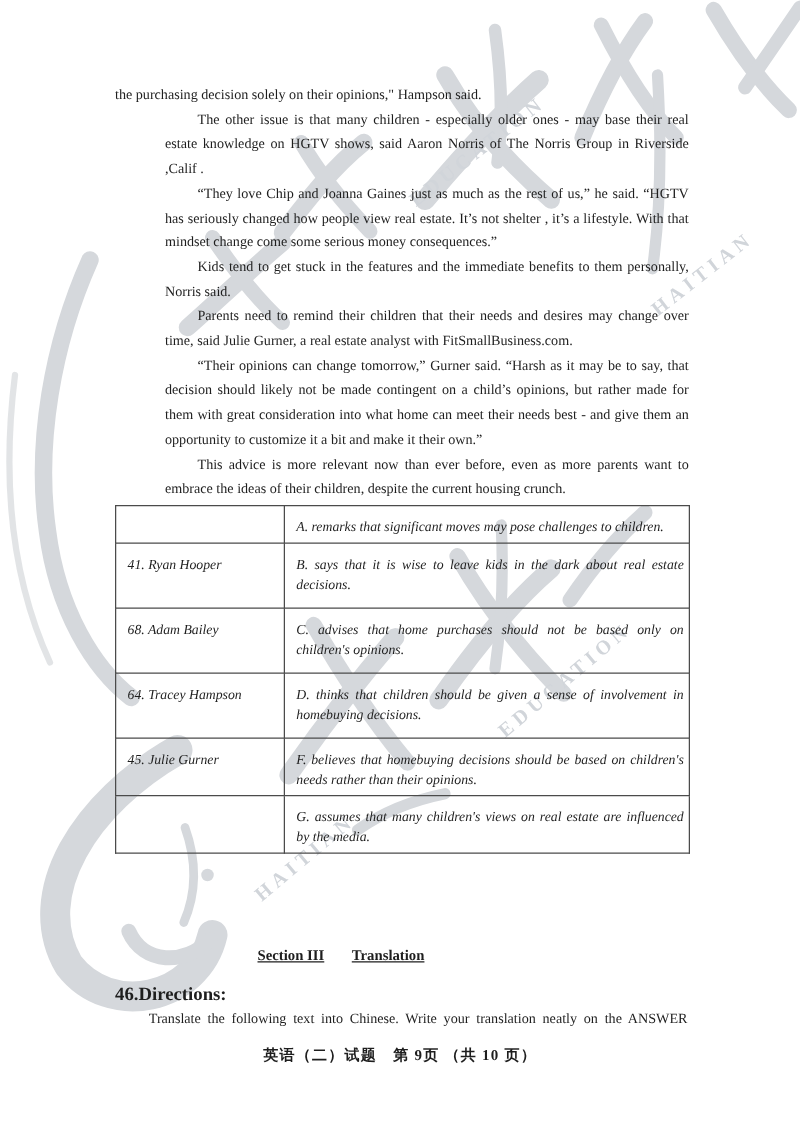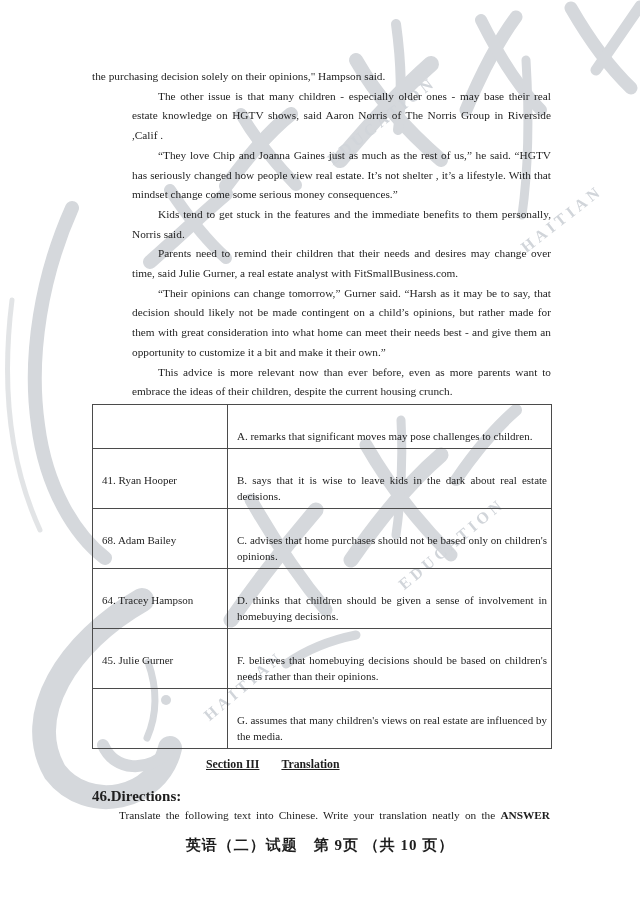--- a/index.html
+++ b/index.html
@@ -29,41 +29,42 @@
   .article p.indent { text-indent:26px;margin-left:40px; }
 
   .match-table {
     top:404px; left:92px; width:459px;
     border-collapse:collapse; table-layout:fixed;
     font-size:11px; line-height:16.5px;
   }
   .match-table td {
     border:1px solid #4b4b4b;
     vertical-align:top;
-    padding:23px 4px 3px 9px;
+    padding:9px 4px 3px 9px;
+    font-style:italic;
   }
   .match-table td.cell-statement { text-align:justify; }
   .match-table td.nowrap { white-space:nowrap; text-align:left; }
   .r1{height:29px} .r2{height:52px} .r3{height:52px} .r4{height:52px}
   .r5{height:50px} .r6{height:45px} .r7{height:42px}
 
   .section-title { top:757px; left:206px; font-weight:bold; font-size:11.8px;text-decoration:underline; }
   .section-title .gap { display:inline-block; width:22px; }
 
   .directions-label { top:788px; left:92px; font-weight:bold; font-size:15px; }
   .directions-text {
     top:809px; left:119px; width:431px;
     font-size:11.3px;
     text-align:justify; text-align-last:justify;
   }
-  .directions-text b { font-weight:bold; }
+  .directions-text b { font-weight:normal; }
 
   .page-footer {
     top:836px; left:10px; width:620px;
-    text-align:center; font-weight:bold; font-size:15px;
+    text-align:center; font-weight:bold; font-size:12px;
     letter-spacing:1px;
   }
 </style>
 </head>
 <body>
 
 <div class="page">
 
   <svg class="wm-layer" viewBox="0 0 640 904" xmlns="http://www.w3.org/2000/svg">
 

